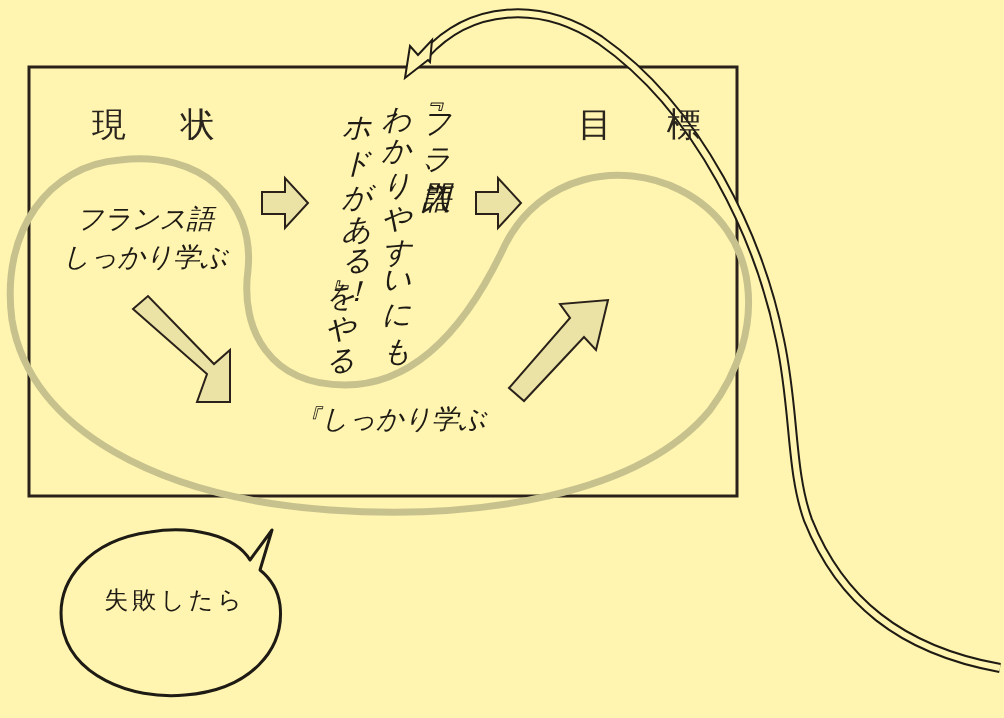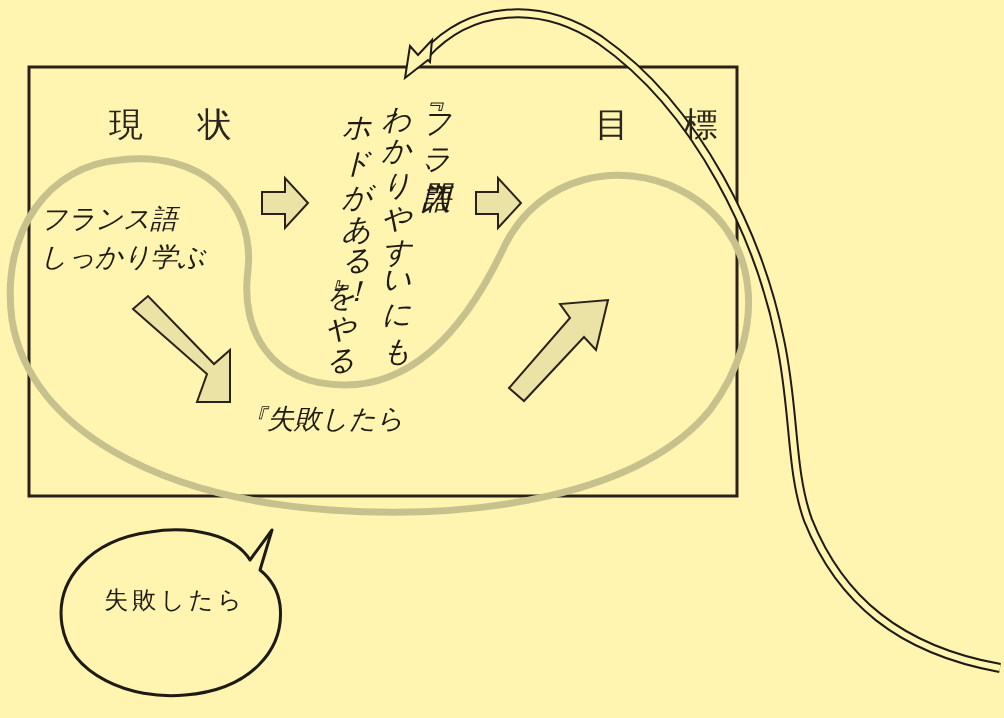--- a/index.html
+++ b/index.html
@@ -1,20 +1,20 @@
 <!DOCTYPE html>
 <html><head>
   <meta charset="utf-8">
   <style>
     html, body { margin: 0; padding: 0; }
     body { width: 1004px; height: 718px; background: #fff5b0; position: relative; overflow: hidden;
       font-family: "DejaVu Sans", sans-serif; color: #1e1a14; }
     svg.bg { position: absolute; left: 0; top: 0; }
-    .lbl { position: absolute; font-size: 34px; letter-spacing: 22px; color: #2a251d; margin-left: 17px; }
-    .txt { position: absolute; font-size: 27px; line-height: 38px; text-align: left; font-style: italic; }
+    .lbl { position: absolute; font-size: 34px; letter-spacing: 22px; color: #2a251d; }
+    .txt { position: absolute; font-size: 27px; line-height: 38px; text-align: center; font-style: italic; }
     .vtxt { position: absolute; writing-mode: vertical-rl; font-size: 29px; line-height: 38px; font-style: italic; }
     .bubble-txt { position: absolute; font-size: 24px; line-height: 36px; text-align: center; letter-spacing: 4px; font-family: Liberation Serif, serif; }
   </style>
 </head>
 <body>
 
 <svg class="bg" width="1004" height="718" viewBox="0 0 1004 718">
 
   <rect x="29" y="67" width="708" height="429" fill="none" stroke="#2a221a" stroke-width="3"></rect>
 
@@ -47,18 +47,18 @@
   <div class="vtxt" style="left:100px; top:8px;">『フラ語入門、</div>
   <div class="vtxt" style="left:60px; top:0px;">わかりやすいにも</div>
   <div class="vtxt" style="left:20px; top:10px;">ホドがある！</div>
   <div class="vtxt" style="left:4px; top:176px;">』をやる</div>
 </div>
 
 <div class="txt" style="left:540px; top:195px; width:200px;">
 </div>
 
 <div class="txt" style="left:240px; top:400px; width:300px;">
-  <div>『失敗したら</div>
+  <div>『しっかり学ぶ</div>
 </div>
 
 <div class="bubble-txt" style="left:80px; top:582px; width:190px;">
   <div>失敗したら</div>
 </div>
 
 </body></html>

